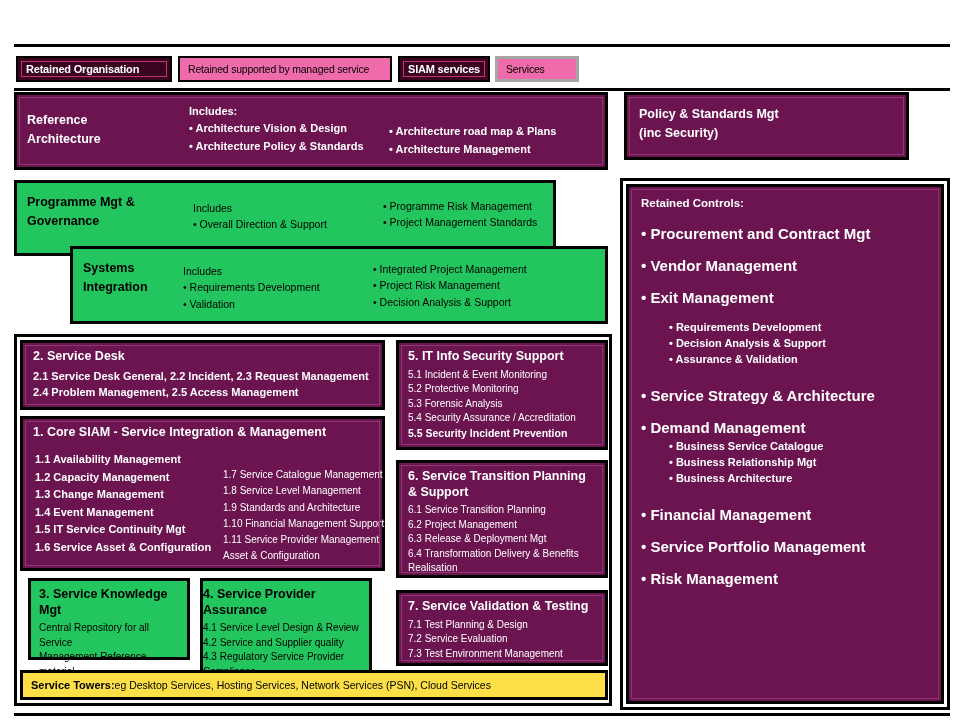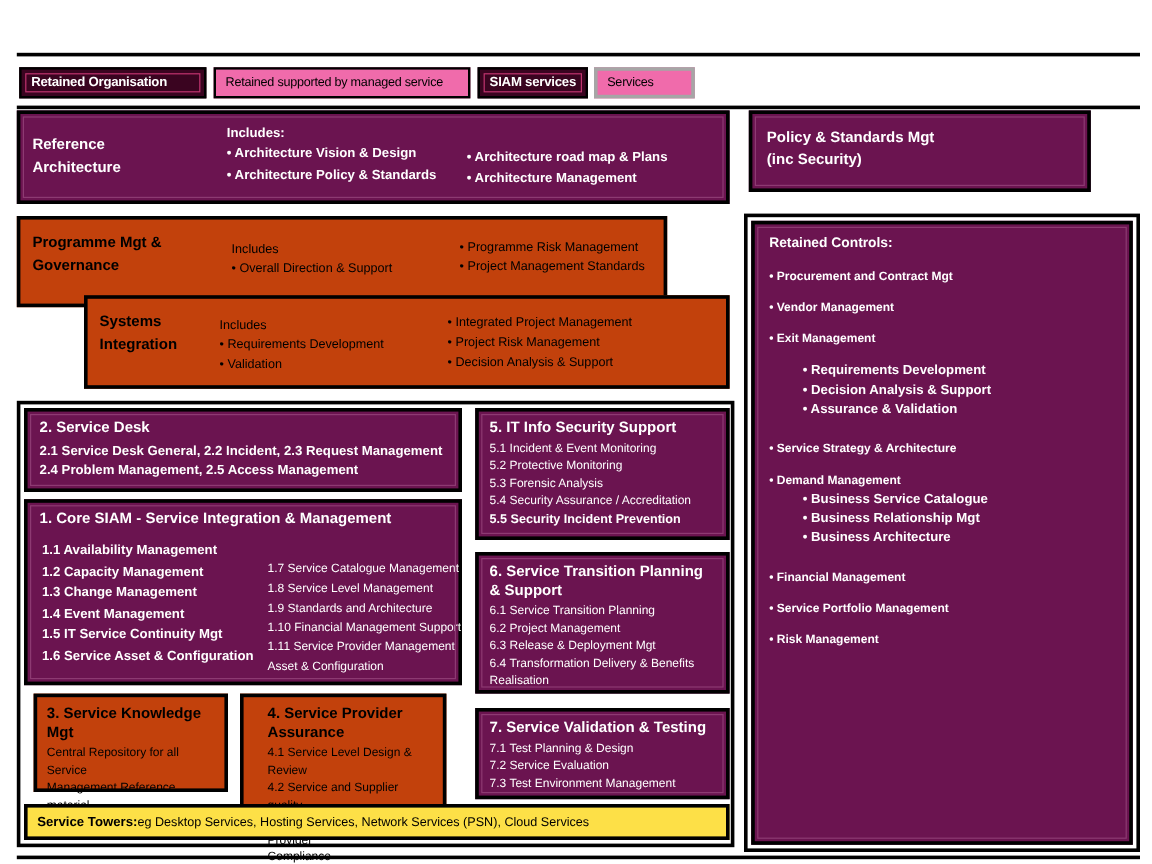--- a/index.html
+++ b/index.html
@@ -85,21 +85,21 @@
     color: #ffffff;
   }
   .card.dark::after {
     content: "";
     position: absolute;
     left: 2px; right: 2px; top: 2px; bottom: 2px;
     border: 1px solid #8d3a72;
     pointer-events: none;
   }
   .card.pink {
-    background: #c2410c;
+    background: #22c55e;
     color: #000000;
   }
   .card.magenta {
     background: #fde047;
     color: #000000;
   }
   .card.outline {
     background: #ffffff;
     border: 3px solid #000;
   }
@@ -164,38 +164,38 @@
     position: absolute; left: 12px; top: 32px; width: 200px;
   }
   #core-siam .siam-right {
     position: absolute; left: 200px; top: 48px; width: 165px;
   }
   .siam-left-item { font-weight: bold; font-size: 11px; line-height: 1.6; }
   .siam-right-item { font-size: 10px; line-height: 1.63; }
 
   
   #service-knowledge-mgt { left: 28px; top: 578px; width: 162px; height: 82px; padding: 6px 8px; }
-  #service-provider-assurance { left: 200px; top: 578px; width: 172px; height: 100px; padding: 6px 20px; }
+  #service-provider-assurance { left: 200px; top: 578px; width: 172px; height: 100px; padding: 6px 0; }
 
   
   #service-towers { left: 20px; top: 670px; width: 588px; height: 30px; display: flex; align-items: center; padding: 0 8px; }
 
   
   #it-infosecurity-support { left: 396px; top: 340px; width: 212px; height: 110px; padding: 6px 9px; }
   #service-transition-planning { left: 396px; top: 460px; width: 212px; height: 118px; padding: 6px 9px; }
   #service-validation-testing { left: 396px; top: 590px; width: 212px; height: 76px; padding: 6px 9px; }
 
   
   #policy-standards-mgt { left: 624px; top: 92px; width: 285px; height: 68px; padding: 10px 12px; }
   #retained-controls-frame { left: 620px; top: 178px; width: 330px; height: 532px; }
   #retained-controls { left: 626px; top: 184px; width: 318px; height: 520px; padding: 10px 12px; }
 
   .rc-head { font-weight: bold; font-size: 11.5px; margin-bottom: 16px; }
   .rc-item {
-    font-weight: bold; font-size: 10px;
+    font-weight: bold; font-size: 15px;
     margin-bottom: 15px;
   }
   .rc-item.tight { margin-bottom: 4px; }
   .rc-sub {
     font-weight: bold; font-size: 11px;
     margin-left: 28px; margin-bottom: 4px;
   }
   .rc-sub.last { margin-bottom: 22px; }
 
   .card-title {

